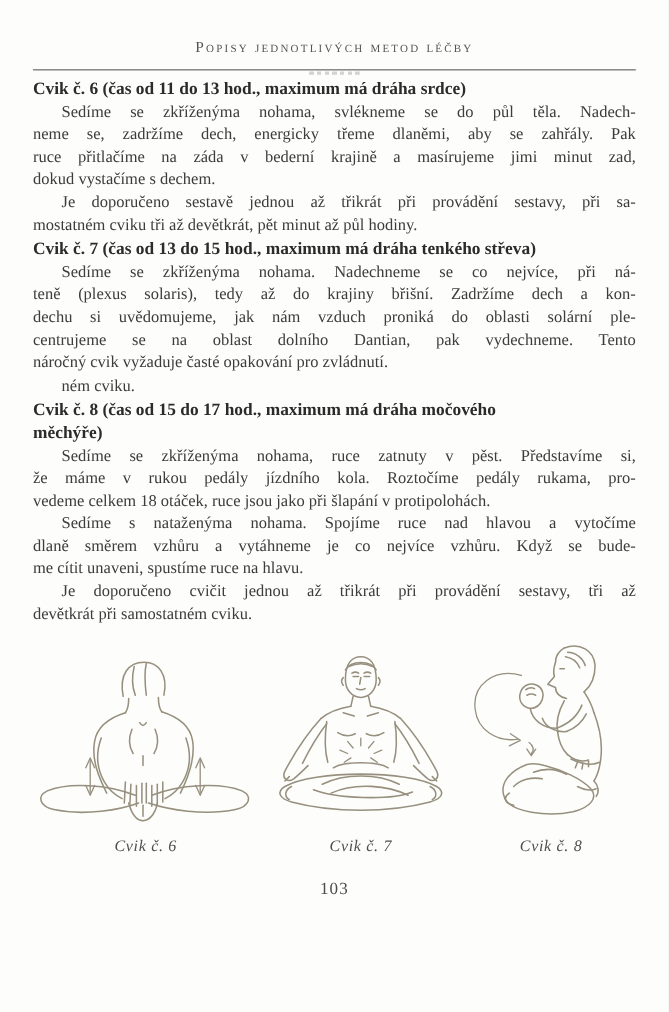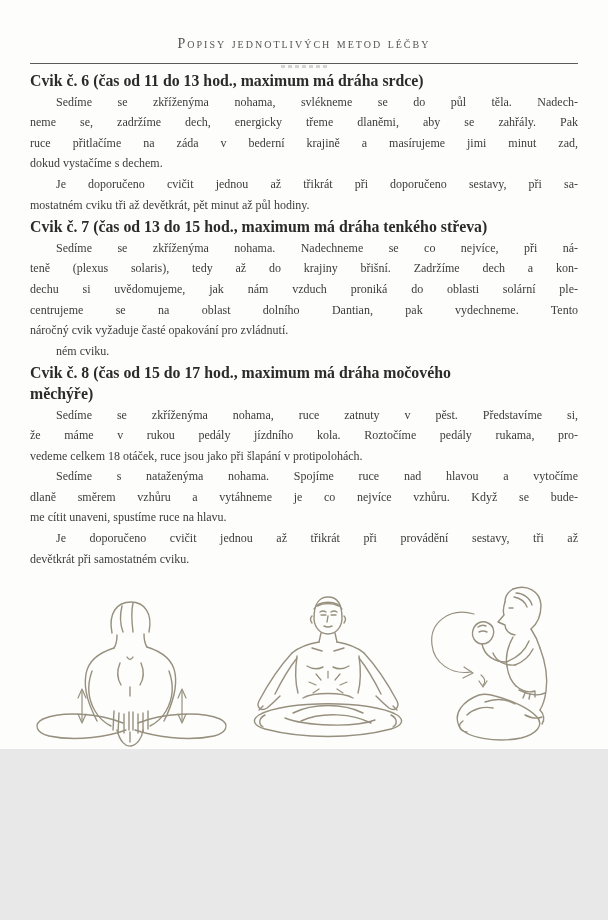--- a/index.html
+++ b/index.html
@@ -1,18 +1,18 @@
 <!DOCTYPE html>
 <html lang="cs"><head>
 <meta charset="utf-8">
 <style>
   html,body{margin:0;padding:0;background:#e8e8e8;}
   .page{
     position:relative;
-    width:608px;height:749px;
+    width:608px;height:920px;
     margin:0 auto;
     background:#fdfdfb;
     font-family:"Liberation Serif","DejaVu Serif",serif;
     color:#3a3a3a;
     overflow:hidden;
     box-sizing:border-box;
     padding:0 30px;
   }
   .running-header{
     margin-top:36px;
@@ -35,21 +35,21 @@
   }
   .content{margin-top:3px;}
   .cvik-heading{
     font-size:15.8px;
     line-height:20.6px;
     font-weight:bold;
     color:#2b2b2b;
     margin:2px 0 0 0;
     white-space:pre-line;
   }
-  .para{margin:0;font-size:12px;line-height:20.6px;color:#3c3c3c;}
+  .para{margin:0;font-size:15px;line-height:20.6px;color:#3c3c3c;}
   .para .tline{
     text-align:justify;
     text-align-last:justify;
     min-height:20.6px;
   }
   .para .tline.last{
     text-align:left;
     text-align-last:left;
   }
   .para .tline:first-child{text-indent:26px;}
@@ -89,21 +89,21 @@
 
     <section>
       <h2 class="cvik-heading">Cvik č. 6 (čas od 11 do 13 hod., maximum má dráha srdce)</h2>
       <div class="para">
           <div class="tline">Sedíme se zkříženýma nohama, svlékneme se do půl těla. Nadech-</div>
           <div class="tline">neme se, zadržíme dech, energicky třeme dlaněmi, aby se zahřály. Pak</div>
           <div class="tline">ruce přitlačíme na záda v bederní krajině a masírujeme jimi minut zad,</div>
           <div class="tline last">dokud vystačíme s dechem.</div>
         </div>
       <div class="para">
-          <div class="tline">Je doporučeno cvičit jednou až třikrát při doporučeno sestavy, při sa-</div>
+          <div class="tline">Je doporučeno sestavě jednou až třikrát při provádění sestavy, při sa-</div>
           <div class="tline last">mostatném cviku tři až devětkrát, pět minut až půl hodiny.</div>
         </div>
     </section>
 
     <section>
       <h2 class="cvik-heading">Cvik č. 7 (čas od 13 do 15 hod., maximum má dráha tenkého střeva)</h2>
       <div class="para">
           <div class="tline">Sedíme se zkříženýma nohama. Nadechneme se co nejvíce, při ná-</div>
           <div class="tline">teně (plexus solaris), tedy až do krajiny břišní. Zadržíme dech a kon-</div>
           <div class="tline">dechu si uvědomujeme, jak nám vzduch proniká do oblasti solární ple-</div>

